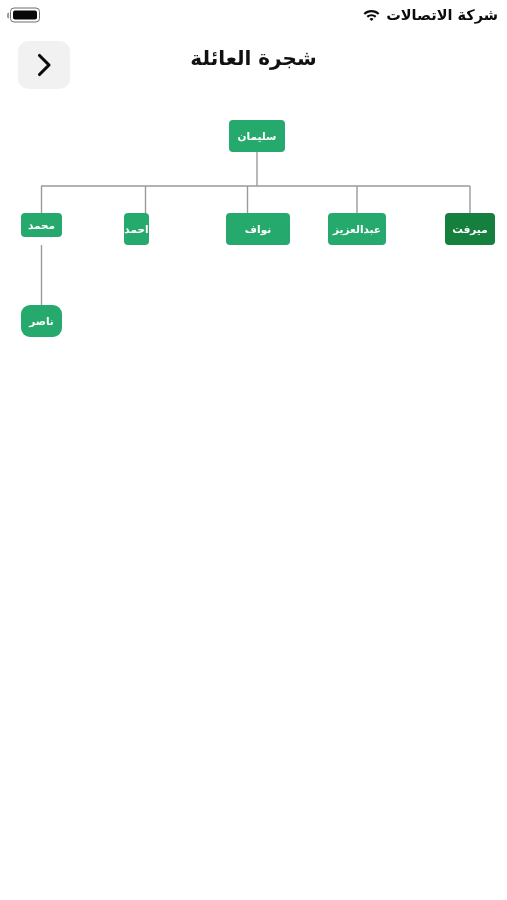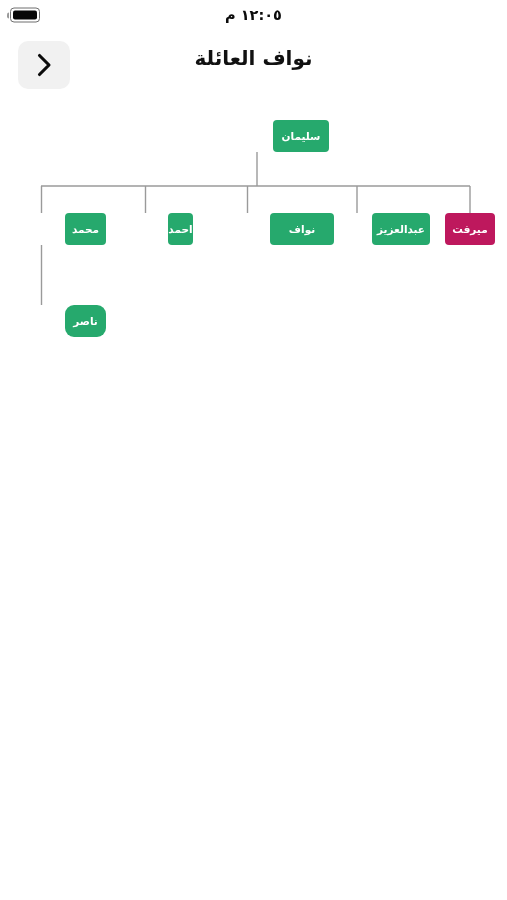--- a/index.html
+++ b/index.html
@@ -158,40 +158,47 @@
     color: #ffffff;
     font-size: 10.5px;
     font-weight: bold;
     text-align: center;
     cursor: pointer;
     user-select: none;
     line-height: 1;
     padding: 0 5px;
     white-space: nowrap;
   }
-  .node.male   { background: #26a96d; margin-left: 44px; }
-  .node.female { background: #be185d; }
+  .node.male   { background: #26a96d; }
+  .node.female { background: #15803d; }
 </style>
 </head>
 <body>
 
 <div class="status-bar">
 
   <div class="sb-left">
     <div class="battery">
       <div class="battery-fill"></div>
     </div>
   </div>
 
-  <div class="sb-center">١٢:٠٥ م</div>
-
+
+  <div class="sb-right">
+    <span class="carrier">شركة الاتصالات</span>
+    <svg class="wifi-icon" width="17" height="13" viewBox="0 0 17 13">
+      <path d="M8.5 1.1C5.4 1.1 2.6 2.3 0.6 4.2L2.1 5.8C3.8 4.2 6 3.3 8.5 3.3C11 3.3 13.2 4.2 14.9 5.8L16.4 4.2C14.4 2.3 11.6 1.1 8.5 1.1Z" fill="#0b0b0b"></path>
+      <path d="M8.5 5.2C6.6 5.2 4.9 5.9 3.6 7.1L5.1 8.7C6 7.8 7.2 7.3 8.5 7.3C9.8 7.3 11 7.8 11.9 8.7L13.4 7.1C12.1 5.9 10.4 5.2 8.5 5.2Z" fill="#0b0b0b"></path>
+      <path d="M8.5 9.1C7.7 9.1 7 9.5 6.5 10L8.5 12.1L10.5 10C10 9.5 9.3 9.1 8.5 9.1Z" fill="#0b0b0b"></path>
+    </svg>
+  </div>
 </div>
 
 <div class="header">
-  <div class="page-title">نواف العائلة</div>
+  <div class="page-title">شجرة العائلة</div>
 
   <button class="nav-next-btn">
     <svg width="22" height="26" viewBox="0 0 22 26">
       <path d="M6.5 3.5L16 13L6.5 22.5" stroke="#0b0b0b" stroke-width="3.1" fill="none" stroke-linecap="round" stroke-linejoin="round"></path>
     </svg>
   </button>
 </div>
 
 <div class="tree-canvas">
   <svg class="tree-svg" id="tree-svg">
@@ -201,21 +208,21 @@
       <line x1="145.5" y1="88" x2="145.5" y2="115" stroke="#9a9a9a" stroke-width="1.4"></line>
       <line x1="247.5" y1="88" x2="247.5" y2="115" stroke="#9a9a9a" stroke-width="1.4"></line>
       <line x1="357" y1="88" x2="357" y2="115" stroke="#9a9a9a" stroke-width="1.4"></line>
       <line x1="470" y1="88" x2="470" y2="115" stroke="#9a9a9a" stroke-width="1.4"></line>
       <line x1="41.5" y1="147" x2="41.5" y2="207" stroke="#9a9a9a" stroke-width="1.4"></line>
     </svg>
   <div id="node-layer">
       <div class="node male" style="left: 229px; top: 22px; width: 56px; height: 32px;">
         <span>سليمان</span>
       </div>
-      <div class="node male" style="left: 21px; top: 115px; width: 41px; height: 32px;">
+      <div class="node male" style="left: 21px; top: 115px; width: 41px; height: 24px;">
         <span>محمد</span>
       </div>
       <div class="node male" style="left: 124px; top: 115px; width: 25px; height: 32px;">
         <span>احمد</span>
       </div>
       <div class="node male" style="left: 226px; top: 115px; width: 64px; height: 32px;">
         <span>نواف</span>
       </div>
       <div class="node male" style="left: 328px; top: 115px; width: 58px; height: 32px; text-align: right;">
         <span>عبدالعزيز</span>

